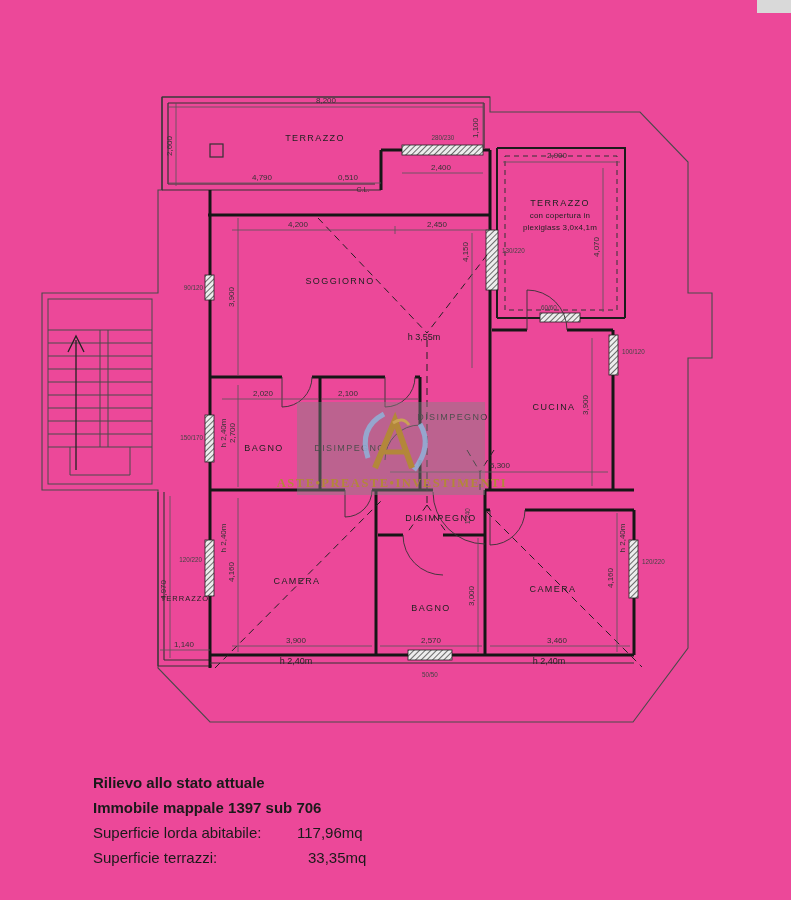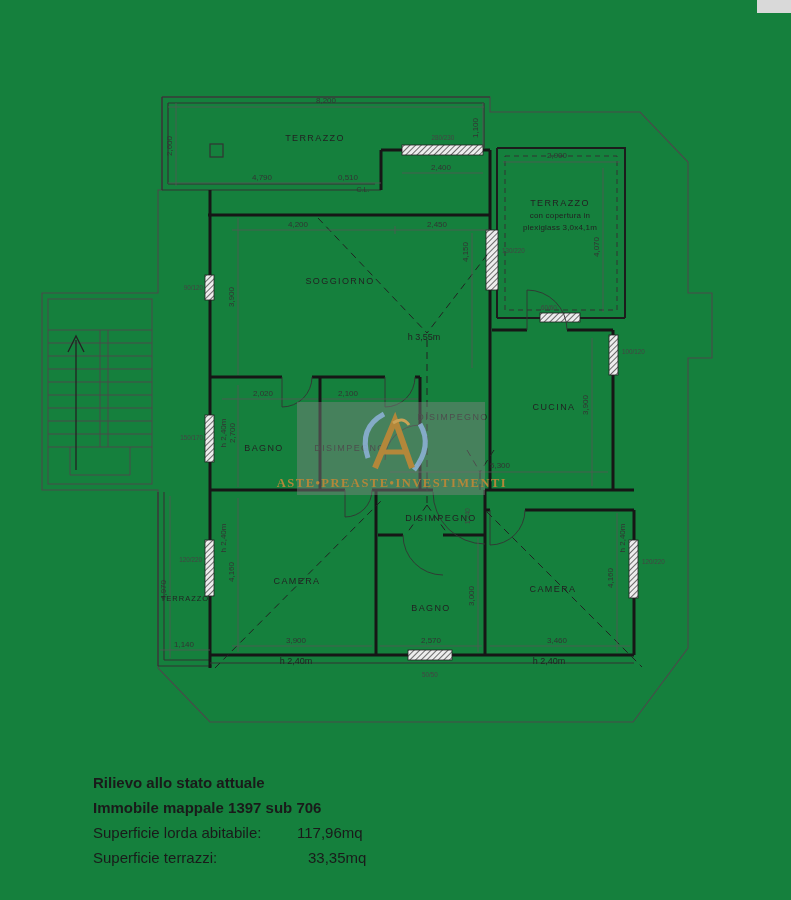--- a/index.html
+++ b/index.html
@@ -1,16 +1,16 @@
 <!DOCTYPE html>
 <html><head>
 <meta charset="utf-8">
 <style>
   html,body{margin:0;padding:0;background:#ffffff;}
-  .page{position:relative;width:791px;height:900px;background:#15803d;overflow:hidden;text-align:right;}
+  .page{position:relative;width:791px;height:900px;background:#ec4899;overflow:hidden;text-align:right;}
   svg{position:absolute;left:0;top:0;}
   svg text{font-family:"Liberation Sans",sans-serif;fill:#222;}
   .room{font-size:9px;letter-spacing:1.4px;}
   .room-sm{font-size:7.5px;letter-spacing:1px;}
   .sub{font-size:8px;letter-spacing:0.2px;}
   .dim{font-size:8px;fill:#333;}
   .dim-lg{font-size:9px;fill:#222;}
   .win{font-size:6.3px;fill:#444;}
   .cl{font-size:7px;fill:#333;}
   .wm-text{font-family:"Liberation Serif",serif;font-weight:bold;font-size:12.5px;letter-spacing:1.5px;fill:#b3873a;}

